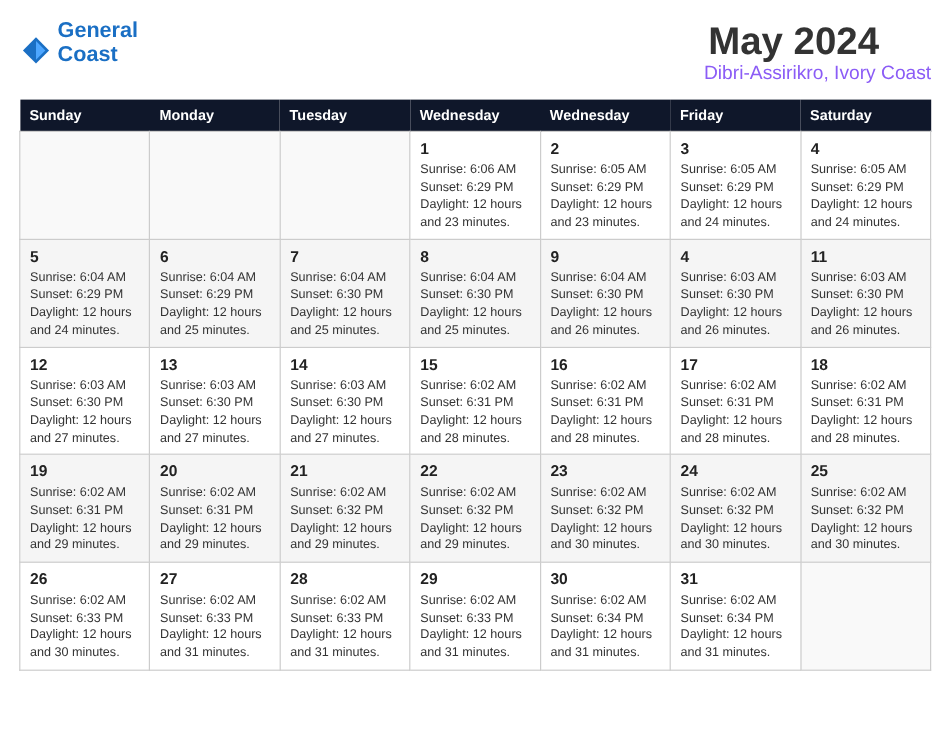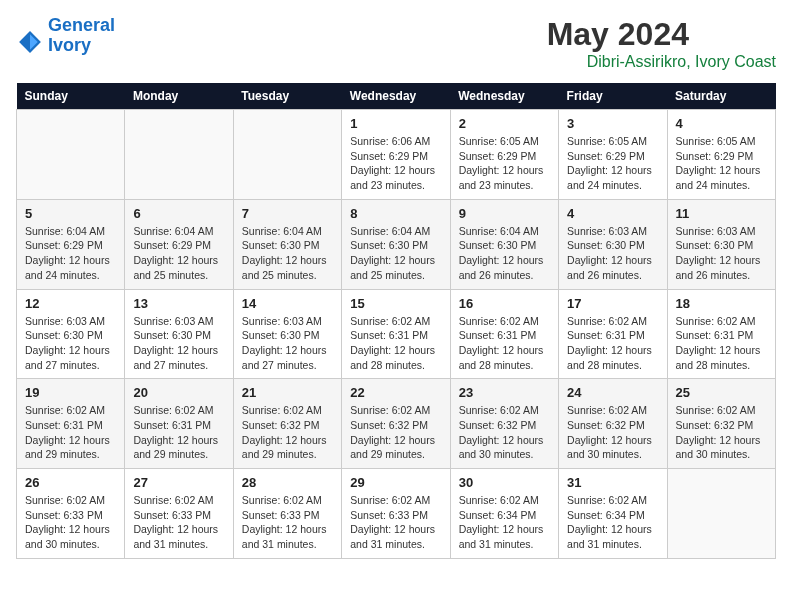--- a/index.html
+++ b/index.html
@@ -28,30 +28,30 @@
       line-height: 1.1;
     }
     .logo-text span {
       color: #1a6fc4;
     }
     .logo-icon {
       width: 28px;
       height: 28px;
     }
     .title-block {
-      text-align: left;
+      text-align: center;
     }
     .main-title {
       font-size: 32px;
       font-weight: bold;
       color: #333;
     }
     .subtitle {
       font-size: 16px;
-      color: #15803d;
+      color: #8b5cf6;
       margin-left: 40px;
     }
     table {
       width: 100%;
       border-collapse: collapse;
       font-size: 11px;
     }
     thead th {
       background-color: #0f172a;
       color: #fff;
@@ -90,21 +90,21 @@
 <body>
 
 <div class="header">
   <div class="logo">
     <svg class="logo-icon" viewBox="0 0 36 36">
       <polygon points="18,4 32,18 18,32 4,18" fill="#1a6fc4"></polygon>
       <polygon points="18,8 28,18 18,28" fill="#4da6ff"></polygon>
     </svg>
     <div class="logo-text">
       <div><span>General</span></div>
-      <div style="color:#1a6fc4;">Ivory</div>
+      <div style="color:#1a6fc4;">Coast</div>
     </div>
   </div>
   <div class="title-block">
     <div class="main-title">May 2024</div>
     <div class="subtitle">Dibri-Assirikro, Ivory Coast</div>
   </div>
 </div>
 
 <table>
   <thead>

